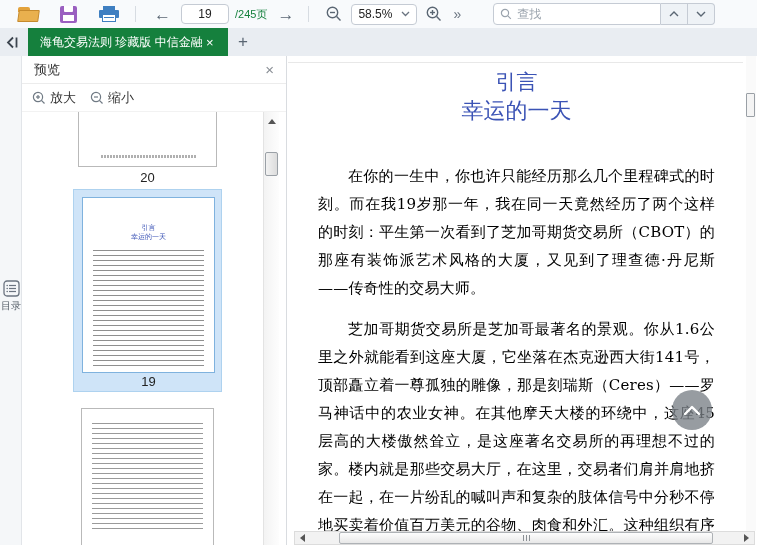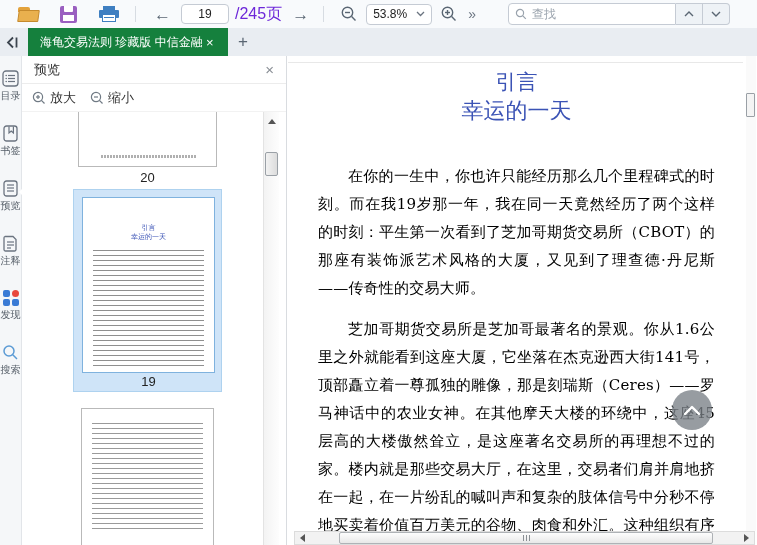--- a/index.html
+++ b/index.html
@@ -9,21 +9,21 @@
 
   
   .toolbar { position:absolute; left:0; top:0; width:757px; height:28px;
     background:#f8fafc; display:flex; align-items:center; }
   .tb-btn { display:flex; align-items:center; justify-content:center;
     height:24px; cursor:pointer; flex:0 0 auto; }
   .tb-divider { width:1px; height:16px; background:#d7dce2; margin:0 10px; flex:0 0 auto; }
   .arrow-glyph { font-size:17px; color:#5a6673; line-height:1; }
   .page-box { width:48px; height:20px; background:#fff; border:1px solid #c5cbd4;
     border-radius:4px; text-align:center; font-size:12px; color:#222; margin:0 6px 0 10px; }
-  .page-total { font-size:16px; color:#6d28d9; margin-right:10px;text-align:center; }
+  .page-total { font-size:11px; color:#15803d; margin-right:10px;text-align:center; }
   .zoom-select { display:flex; align-items:center; justify-content:space-between;
     width:66px; height:21px; background:#fff; border:1px solid #c5cbd4; border-radius:4px;
     padding:0 6px; margin:0 8px; font-size:12px; color:#222; cursor:pointer; }
   .more-glyph { font-size:14px; color:#6a7480; margin:0 10px; }
   .search-wrap { display:flex; align-items:center; margin-left:22px; }
   .search-box { display:flex; align-items:center; width:168px; height:22px; background:#fff;
     border:1px solid #c5cbd4; border-radius:4px 0 0 4px; padding:0 6px; }
   .search-box input { border:none; outline:none; width:130px; font-size:12px; color:#333;
     margin-left:5px; background:transparent; font-family:inherit; }
   .search-box input::placeholder { color:#9aa3ad; }
@@ -58,21 +58,21 @@
   .tab-collapse { width:24px; display:flex; align-items:center; justify-content:center; cursor:pointer; }
   .tab { width:200px; margin-left:4px; background:#15803d; color:#fff; display:flex;
     align-items:center; padding:0 8px 0 12px; cursor:pointer; }
   .tab-title { font-size:12px; white-space:nowrap; overflow:hidden; width:162px; }
   .tab-close { font-size:13px; color:#fff; margin-left:4px; cursor:pointer; }
   .tab-new { width:30px; display:flex; align-items:center; justify-content:center;
     font-size:17px; color:#5a6673; cursor:pointer; }
 
   
   .rail { position:absolute; left:0; top:56px; width:22px; height:489px;
-    background:#f5f7f9; border-right:1px solid #e2e5e9; display:flex; flex-direction:column;
+    background:#f5f7f9; border-right:1px solid #e2e5e9; display:flex; flex-direction:row;
     align-items:center; padding-top:14px; }
   .rail-item { position:relative; width:22px; display:flex; flex-direction:column;
     align-items:center; margin-bottom:24px; cursor:pointer; }
   .rail-item .lbl { font-size:10px; color:#555e68; margin-top:3px; line-height:11px;
     writing-mode:horizontal-tb; width:22px; text-align:center; overflow:hidden; white-space:nowrap; }
   .rail-notch { position:absolute; right:-2px; top:7px; width:0; height:0;
     border-top:5px solid transparent; border-bottom:5px solid transparent;
     border-right:5px solid #ffffff; }
   .discover-grid { width:16px; height:16px; display:grid; grid-template-columns:7px 7px;
     grid-template-rows:7px 7px; gap:2px; }
@@ -199,21 +199,21 @@
     </div>
     <div class="tb-divider" style="margin-left:14px;"></div>
     <div class="tb-btn" style="margin-left:6px;">
       <svg width="18" height="18" viewBox="0 0 18 18">
         <circle cx="7.5" cy="7.5" r="5.2" fill="none" stroke="#5a6673" stroke-width="1.4"></circle>
         <line x1="11.6" y1="11.6" x2="15.5" y2="15.5" stroke="#5a6673" stroke-width="1.4"></line>
         <line x1="5" y1="7.5" x2="10" y2="7.5" stroke="#5a6673" stroke-width="1.4"></line>
       </svg>
     </div>
     <div class="zoom-select">
-      <span>53.8%</span>
+      <span>58.5%</span>
       <svg width="9" height="6" viewBox="0 0 9 6">
         <polyline points="1,1 4.5,4.5 8,1" fill="none" stroke="#6a7480" stroke-width="1.3"></polyline>
       </svg>
     </div>
     <div class="tb-btn">
       <svg width="18" height="18" viewBox="0 0 18 18">
         <circle cx="7.5" cy="7.5" r="5.2" fill="none" stroke="#5a6673" stroke-width="1.4"></circle>
         <line x1="11.6" y1="11.6" x2="15.5" y2="15.5" stroke="#5a6673" stroke-width="1.4"></line>
         <line x1="5" y1="7.5" x2="10" y2="7.5" stroke="#5a6673" stroke-width="1.4"></line>
         <line x1="7.5" y1="5" x2="7.5" y2="10" stroke="#5a6673" stroke-width="1.4"></line>

